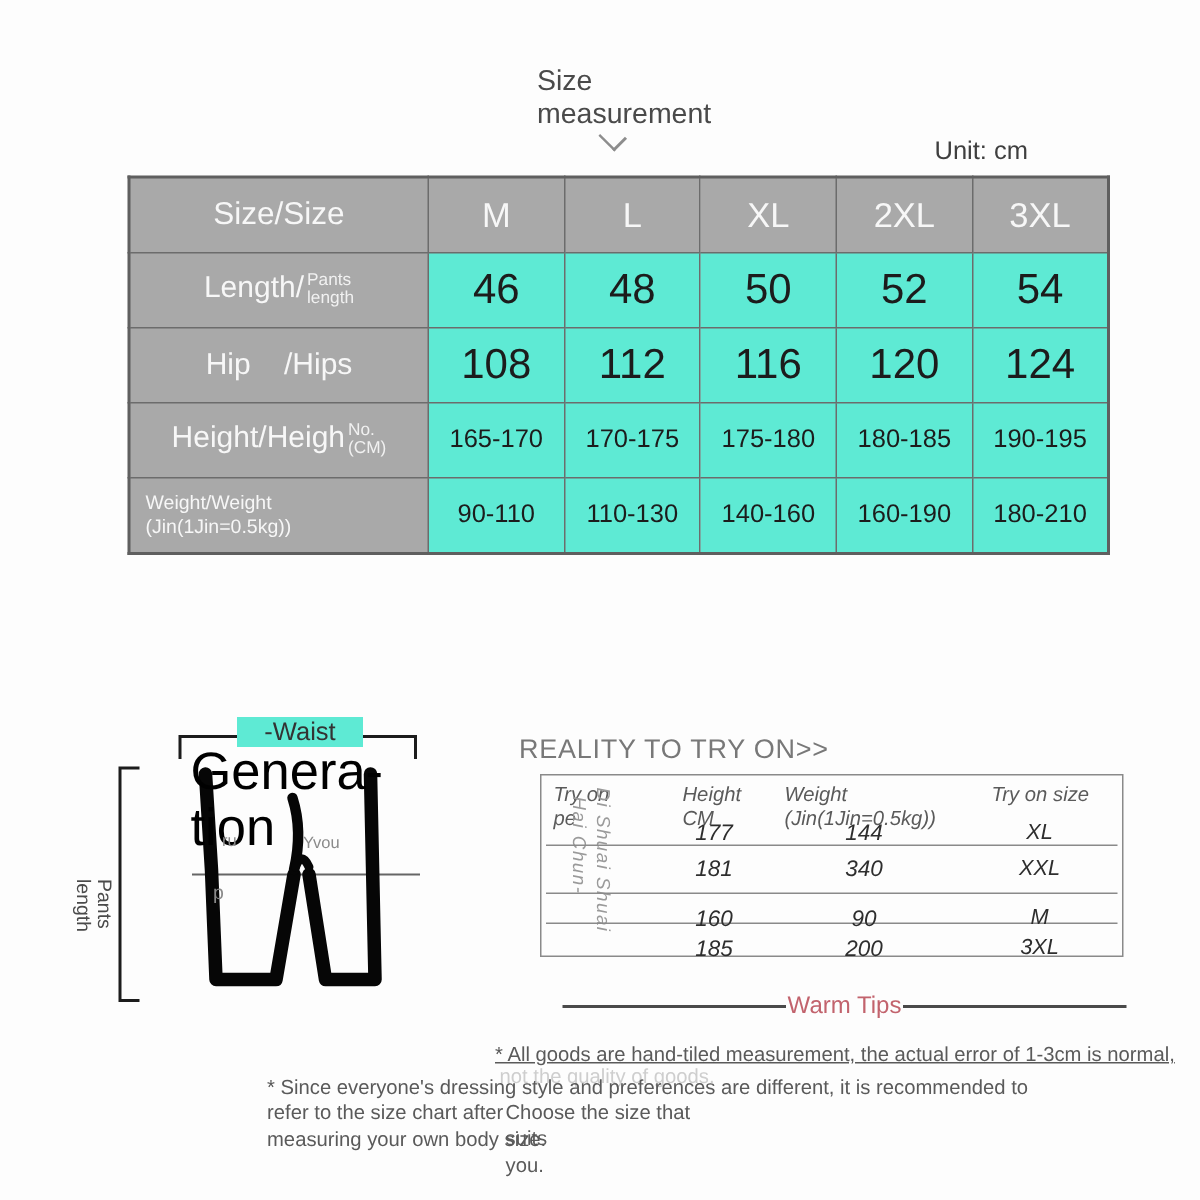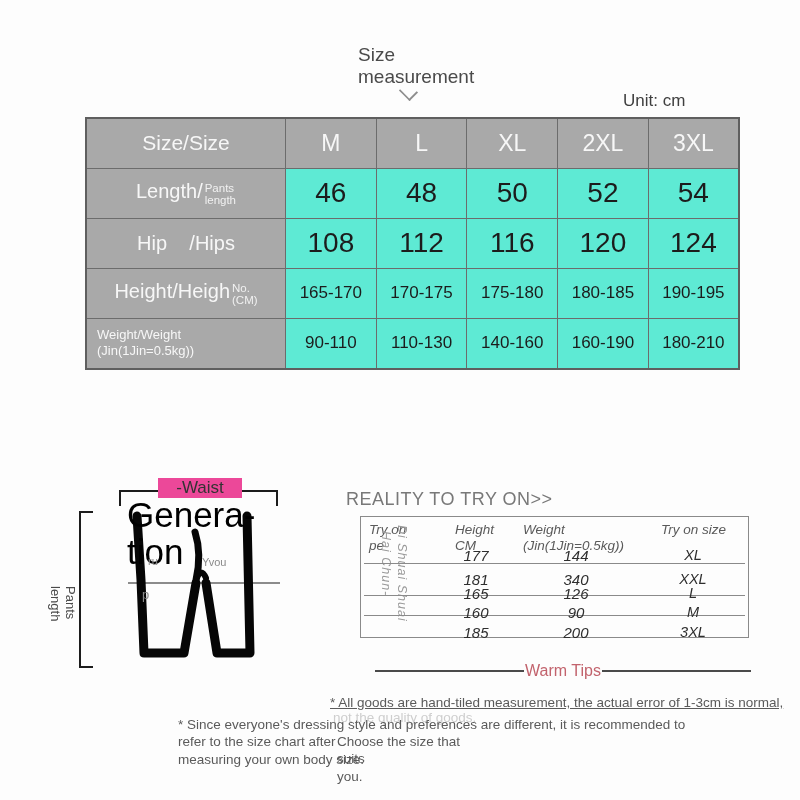--- a/index.html
+++ b/index.html
@@ -34,21 +34,21 @@
   .sub{display:inline-block;font-size:11.5px;line-height:1.05;text-align:left;
        vertical-align:middle;white-space:pre-line;margin-left:2px;color:#f1f1f1;}
   tr.r0 td.d, tr.r1 td.d, tr.r2 td.d{font-size:28px;}
   tr.r3 td.d, tr.r4 td.d{font-size:17px;}
   td.smalllabel{font-size:13px;text-align:left !important;padding-left:10px !important;
        white-space:pre-line;line-height:1.25;}
 
   
   svg.diag{left:0;top:460px;}
   .waist-label{left:158px;top:478px;width:84px;text-align:center;font-size:17px;
-       color:#333;background:#ec4899;}
+       color:#333;background:#5eead4;}
   .gen-text{left:127px;top:496px;font-size:35px;line-height:1.06;color:#000;}
   .pants-len{left:48px;top:586px;height:70px;writing-mode:vertical-rl;
        font-size:13px;color:#4a4a4a;line-height:1.1;}
   .tinytxt{font-size:11px;color:#8a8a8a;}
   .tl1{left:148px;top:555px;} .tl2{left:202px;top:556px;}
   .tl3{left:142px;top:587px;font-size:13px;}
 
   
   .tryon-heading{left:346px;top:489px;font-size:18px;color:#787878;letter-spacing:.5px;}
   .tryon-box{left:360px;top:516px;width:387px;height:120px;border:1.5px solid #8a8a8a;font-style:italic;}
@@ -169,25 +169,20 @@
   <div class="trow tr0">
     <span class="vh">177</span>
     <span class="vw">144</span>
     <span class="vs">XL</span>
   </div>
   <div class="trow tr1">
     <span class="vh">181</span>
     <span class="vw">340</span>
     <span class="vs">XXL</span>
   </div>
-  <div class="trow tr2">
-    <span class="vh">165</span>
-    <span class="vw">126</span>
-    <span class="vs">L</span>
-  </div>
   <div class="trow tr3">
     <span class="vh">160</span>
     <span class="vw">90</span>
     <span class="vs">M</span>
   </div>
   <div class="trow tr4">
     <span class="vh">185</span>
     <span class="vw">200</span>
     <span class="vs">3XL</span>
   </div>

